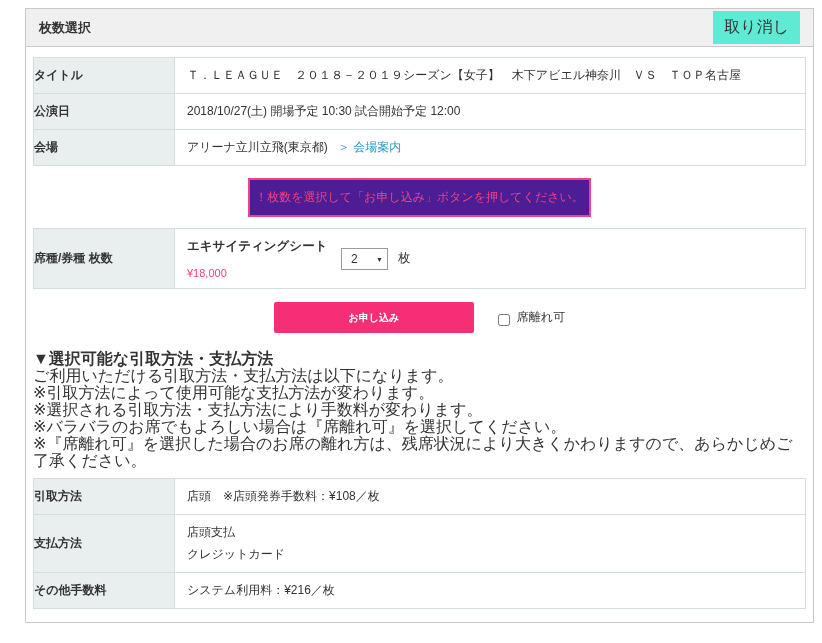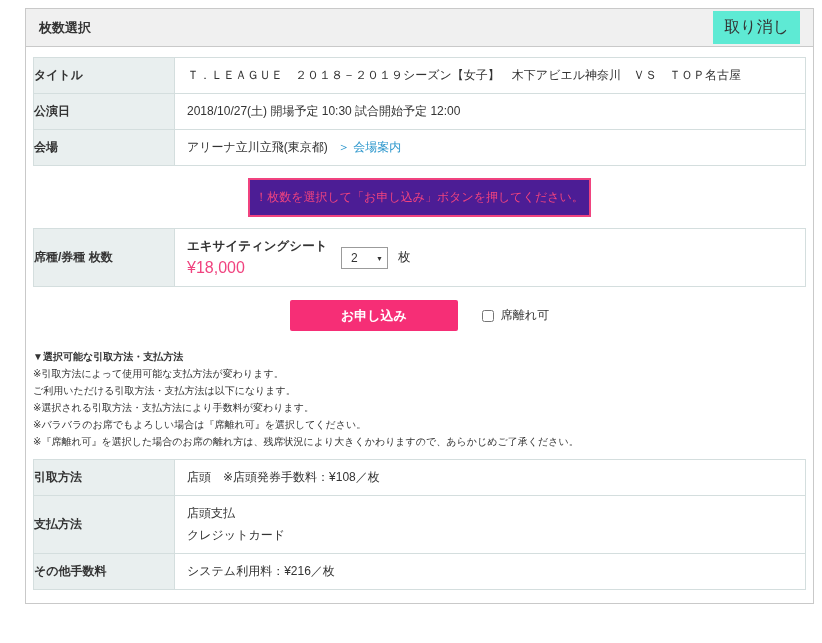--- a/index.html
+++ b/index.html
@@ -70,21 +70,21 @@
     color: #f0437f;
     font-size: 12px;
     text-align: center;
     padding: 9px 4px;
     background: #4c1d95;
   }
 
   .seat-cell { display: flex; align-items: center; }
   .seat-info { width: 148px; }
   .seat-name { font-size: 12.5px; font-weight: bold; color: #333; }
-  .seat-price { font-size: 16px; color: #f0437f; margin-top: 4px; }
+  .seat-price { font-size: 11px; color: #f0437f; margin-top: 12px; }
   .qty-group { display: flex; align-items: center; margin-left: 6px; }
   .select-wrap { position: relative; display: inline-block; }
   select.qty {
     -webkit-appearance: none; -moz-appearance: none; appearance: none;
     width: 47px; height: 22px;
     border: 1px solid #9b9b9b;
     border-radius: 0;
     background: #ffffff;
     font-size: 12px;
     font-family: inherit;
@@ -97,35 +97,35 @@
   }
   .qty-unit { font-size: 12.5px; margin-left: 10px; }
 
   .apply-row {
     margin-top: 13px;
     display: flex;
     align-items: center;
     justify-content: center;
   }
   .apply-btn {
-    width: 168px; height: 31px;
+    width: 200px; height: 31px;
     background: #f62e76;
     color: #ffffff;
-    font-size: 13px;
+    font-size: 10px;
     font-weight: bold;
     border: none;
     border-radius: 2px;
     cursor: pointer;
     font-family: inherit;
   }
-  .split-ok { display: flex; align-items: center; margin-left: 24px; }
+  .split-ok { display: flex; align-items: flex-end; margin-left: 24px; }
   .split-ok input { width: 12px; height: 12px; margin: 0; }
   .split-ok span { font-size: 12px; margin-left: 7px; color: #333; }
 
-  .notes { margin-top: 17px; font-size: 10px; line-height: 17px; color: #333; }
+  .notes { margin-top: 17px; font-size: 16px; line-height: 17px; color: #333; }
   .notes-heading { font-weight: bold; }
 
   .payment-table { margin-top: 9px; }
   .cell-line + .cell-line { margin-top: 5px; }
 </style>
 </head>
 <body>
 
 <div class="panel">
 
@@ -185,22 +185,22 @@
     <div class="apply-row">
       <button class="apply-btn">お申し込み</button>
       <label class="split-ok">
         <input type="checkbox" style="">
         <span>席離れ可</span>
       </label>
     </div>
 
     <div class="notes">
       <div class="notes-heading">▼選択可能な引取方法・支払方法</div>
+      <div>ご利用いただける引取方法・支払方法は以下になります。</div>
       <div>※引取方法によって使用可能な支払方法が変わります。</div>
-      <div>ご利用いただける引取方法・支払方法は以下になります。</div>
       <div>※選択される引取方法・支払方法により手数料が変わります。</div>
       <div>※バラバラのお席でもよろしい場合は『席離れ可』を選択してください。</div>
       <div>※『席離れ可』を選択した場合のお席の離れ方は、残席状況により大きくかわりますので、あらかじめご了承ください。</div>
     </div>
 
     <table class="kv payment-table">
       <tbody>
           <tr>
         <th>引取方法</th>
         <td>

